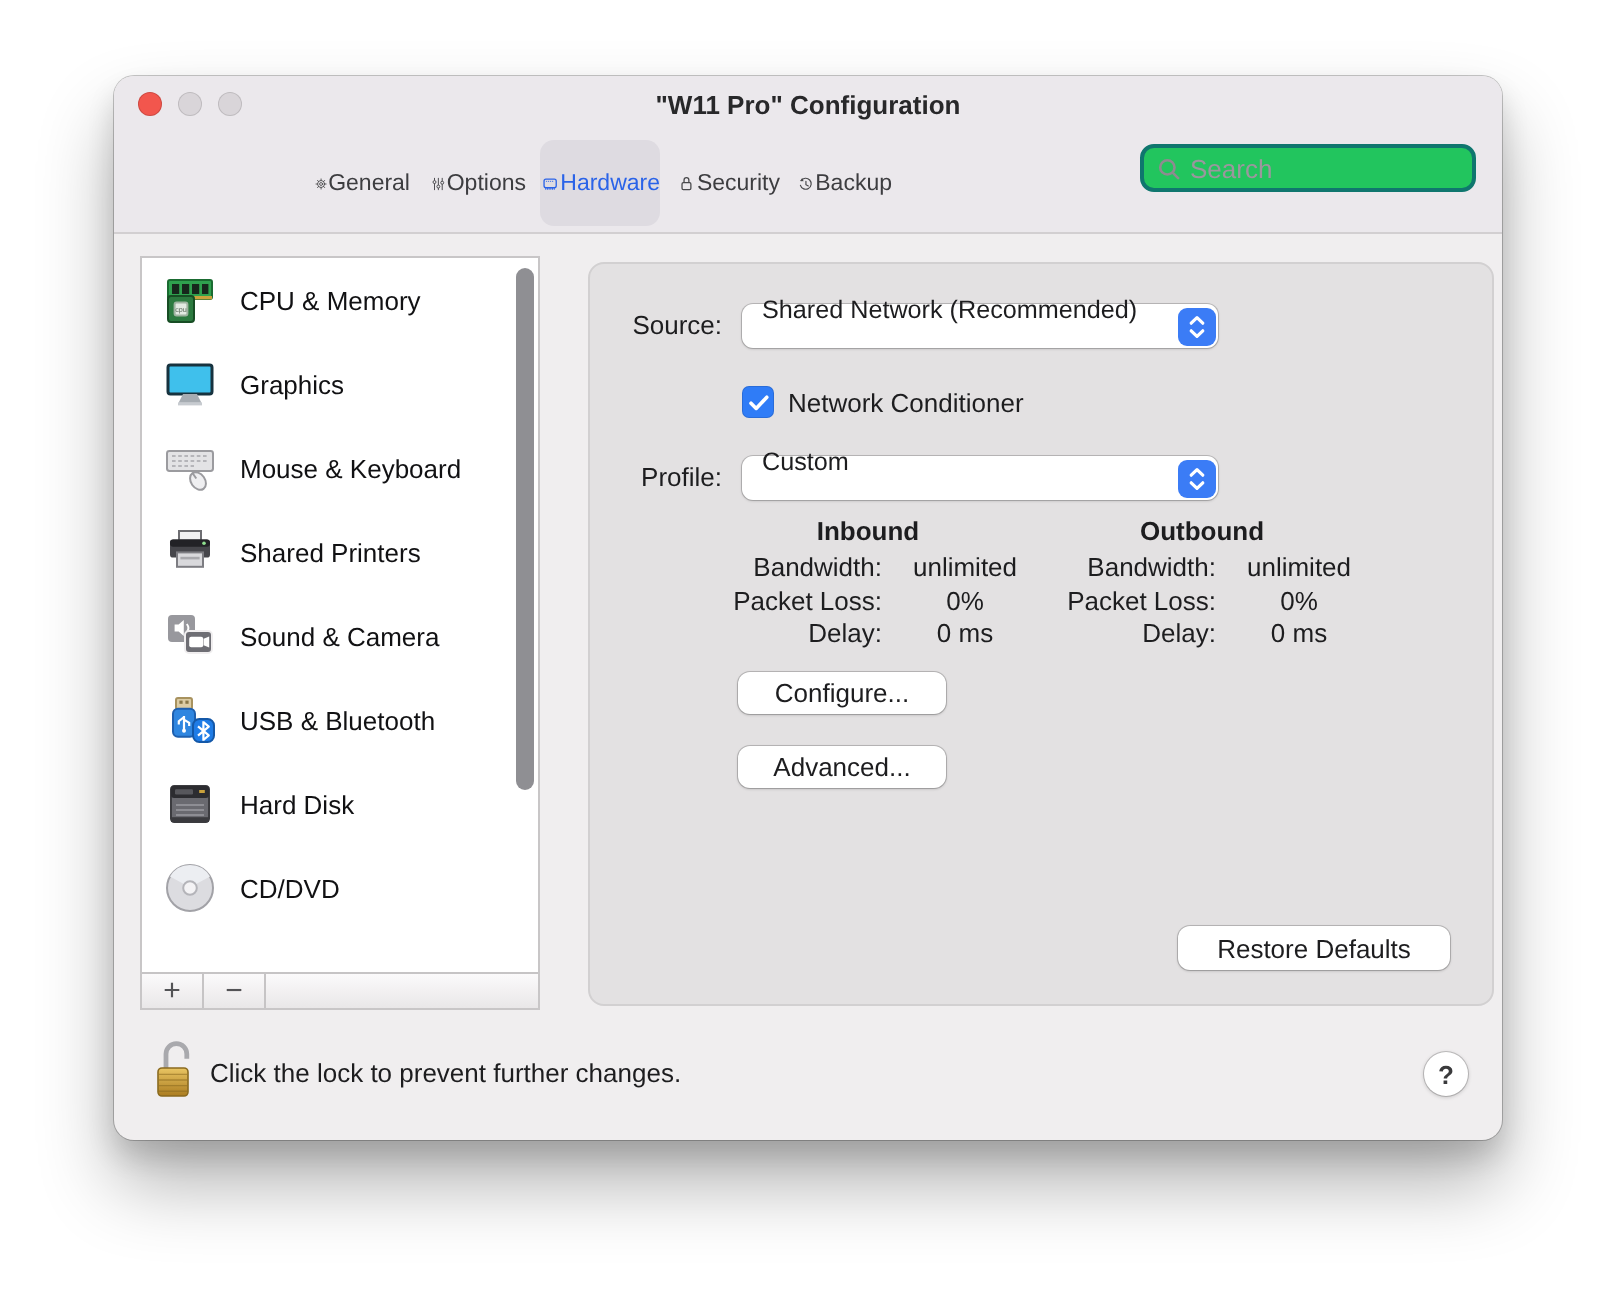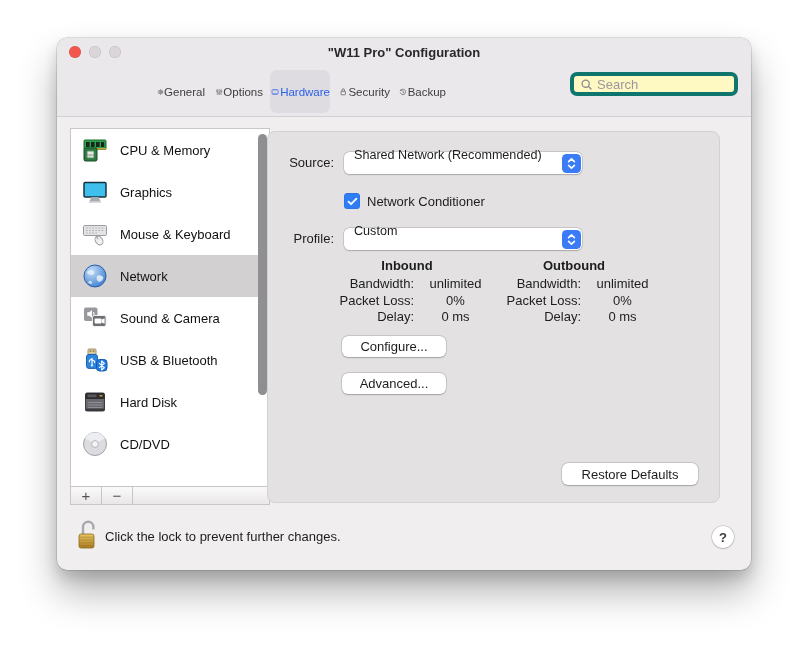--- a/index.html
+++ b/index.html
@@ -21,37 +21,37 @@
   .light.red { background:#f2564d; box-shadow:inset 0 0 0 0.5px rgba(0,0,0,.15); }
   .light.dim { background:#d9d5d9; box-shadow:inset 0 0 0 0.5px rgba(0,0,0,.12); }
 
   .toolbar { position:absolute; left:0; top:28px; width:100%; height:51px; }
   .tb-item { position:absolute; top:4px; height:43px; display:flex; flex-direction:row; align-items:center; justify-content:space-between; padding:2px 0 1px; border-radius:7px; cursor:default;margin-left:34px; }
   .tb-item .tb-icon { width:26px; height:26px; display:block; }
   .tb-item .tb-label { font-size:11.5px; color:#3d3d40; line-height:12px; }
   .tb-item.selected { background:#dedbe1; }
   .tb-item.selected .tb-label { color:#2a63e8; }
 
-  .search { position:absolute; left:513px; top:6px; width:168px; height:24px; background:#fef9c3; border:4px solid #0f766e; border-radius:7px; display:flex; align-items:center; padding:0 6px; gap:4px; }
+  .search { position:absolute; left:513px; top:6px; width:168px; height:24px; background:#22c55e; border:2px solid #0f766e; border-radius:7px; display:flex; align-items:center; padding:0 6px; gap:4px; }
   .search input { border:none; outline:none; background:transparent; font-size:13px; color:#3a3a3c; width:130px; font-family:"Liberation Sans", sans-serif; }
   .search input::placeholder { color:#9b979d; }
 
   
   .sidebar { position:absolute; left:13px; top:90px; width:200px; height:377px; background:#ffffff; border:1px solid #c8c6c7; }
   .side-list { position:absolute; left:0; top:0; width:198px; height:357px; overflow:hidden; }
   .side-row { position:relative; width:100%; height:42px; display:flex; align-items:center; gap:11px; padding-left:10px;text-align:center; }
   .side-row.selected { background:#d2d0d1; }
   .side-row .s-icon { width:28px; height:28px; flex:0 0 28px; }
   .side-row .s-label { font-size:13px; color:#111113; }
   .side-scroll { position:absolute; right:2px; top:5px; width:9px; height:261px; border-radius:4.5px; background:#8f8f93; }
   .side-actions { position:absolute; left:0; bottom:0; width:198px; height:18px; border-top:1px solid #c6c4c5; background:linear-gradient(#fbfafb,#e9e7e8); display:flex; }
   .side-actions .act { width:31px; height:100%; border-right:1px solid #c6c4c5; display:flex; align-items:center; justify-content:center; font-size:15px; line-height:15px; color:#535356; cursor:default; }
 
   
-  .panel { position:absolute; left:210px; top:93px; width:453px; height:372px; background:#e3e1e2; border:1px solid #d2d0d1; border-radius:8px; }
+  .panel { position:absolute; left:237px; top:93px; width:453px; height:372px; background:#e3e1e2; border:1px solid #d2d0d1; border-radius:8px; }
   .flabel { position:absolute; font-size:13px; color:#1d1d1f; text-align:right; width:66px; left:0; }
 
   .popup { position:absolute; left:76px; width:238px; height:22px; background:#ffffff; border-radius:5.5px;
            box-shadow:0 0 0 0.5px rgba(0,0,0,.18), 0 0.5px 1.5px rgba(0,0,0,.18); display:flex; align-items:center; padding:0 26px 17px 10px; cursor:default; }
   .popup .p-value { font-size:12.6px; color:#1d1d1f; white-space:nowrap; }
   .popup .p-cap { position:absolute; right:1.5px; top:1.5px; width:19px; height:19px; border-radius:4.5px; background:#3b7cf6; display:flex; align-items:center; justify-content:center; }
 
   .checkrow { position:absolute; left:76px; top:60px; height:18px; display:flex; align-items:center; gap:7px; }
   .checkbox { width:16px; height:16px; border-radius:3.5px; background:#2f7cf7; box-shadow:inset 0 0 0 0.5px rgba(0,0,0,.12); display:flex; align-items:center; justify-content:center; cursor:default; }
   .checkrow .c-label { font-size:13px; color:#1d1d1f; }
@@ -201,36 +201,32 @@
             <rect x="2.5" y="5.5" width="23" height="10" rx="1.2" fill="#e3e3e5" stroke="#9b9b9f"></rect>
             <path d="M5,8 h18 M5,10.5 h18 M5,13 h11" stroke="#b5b5b9" stroke-width="1.1" stroke-dasharray="1.8 1.3" fill="none"></path>
             <g transform="rotate(-35 18 20.5)">
               <ellipse cx="18" cy="20.5" rx="3.5" ry="4.8" fill="#efeff1" stroke="#9b9b9f"></ellipse>
               <line x1="18" y1="15.8" x2="18" y2="19" stroke="#9b9b9f"></line>
             </g>
           </svg>
           <span class="s-label">Mouse &amp; Keyboard</span>
         </div>
 
-
-        <div class="side-row selected">
-          <svg class="s-icon" viewBox="0 0 28 28">
-            <defs>
-              <radialGradient id="gl" cx="35%" cy="28%" r="80%">
-                <stop offset="0" stop-color="#c4ddf6"></stop>
-                  <stop offset="1" stop-color="#3f7fd1"></stop>
-              </radialGradient>
-            </defs>
-            <circle cx="14" cy="14" r="11" fill="url(#gl)" stroke="#2b5fa8"></circle>
-            <path d="M6,10 q3,-3.2 6.2,-1.2 q2,1.2 0.8,3.2 q-3.2,2 -6.4,-0.2 z" fill="#e4edf6" opacity="0.9"></path>
-            <path d="M16.2,13.6 q4,-1.2 6.2,1.8 q-0.8,4.2 -4.8,4.4 q-3.2,-2 -1.4,-6.2 z" fill="#e4edf6" opacity="0.9"></path>
-            <path d="M9,18.4 q2.2,0.8 2.2,3 q-2.2,1 -4.2,-1.2 z" fill="#e4edf6" opacity="0.85"></path>
-          </svg>
-          <span class="s-label">Network</span>
-        </div>
+        <div class="side-row">
+          <svg class="s-icon" viewBox="0 0 28 28">
+            <rect x="8.5" y="3.5" width="11" height="4.8" fill="#f2f2f3" stroke="#6e6e72"></rect>
+            <rect x="4" y="7.8" width="20" height="9" rx="1.6" fill="#46464b"></rect>
+            <rect x="4" y="7.8" width="20" height="3.6" rx="1.6" fill="#222226"></rect>
+            <circle cx="21" cy="9.6" r="0.9" fill="#8fe08f"></circle>
+            <rect x="7.5" y="14.2" width="13" height="7.2" fill="#d9d9dc" stroke="#7d7d82"></rect>
+            <rect x="9.2" y="16.4" width="9.6" height="1.3" fill="#a9a9ad"></rect>
+          </svg>
+          <span class="s-label">Shared Printers</span>
+        </div>
+
 
         <div class="side-row">
           <svg class="s-icon" viewBox="0 0 28 28">
             <rect x="3" y="3.5" width="13.5" height="13.5" rx="2" fill="#98989d"></rect>
             <path d="M6.3,8.3 h2 l2.6,-2.3 v8 l-2.6,-2.3 h-2 z" fill="#ffffff"></path>
             <path d="M12.4,8 a3.4,3.4 0 0 1 0,4.2" stroke="#ffffff" stroke-width="1" fill="none"></path>
             <rect x="11.5" y="11.5" width="13.5" height="11" rx="2" fill="#6e6e74" stroke="#f0eeef"></rect>
             <rect x="13.6" y="14.4" width="7" height="5.2" rx="1" fill="#ffffff"></rect>
             <path d="M20.8,15.4 l2.8,-1.2 v5.6 l-2.8,-1.2 z" fill="#ffffff"></path>
           </svg>

